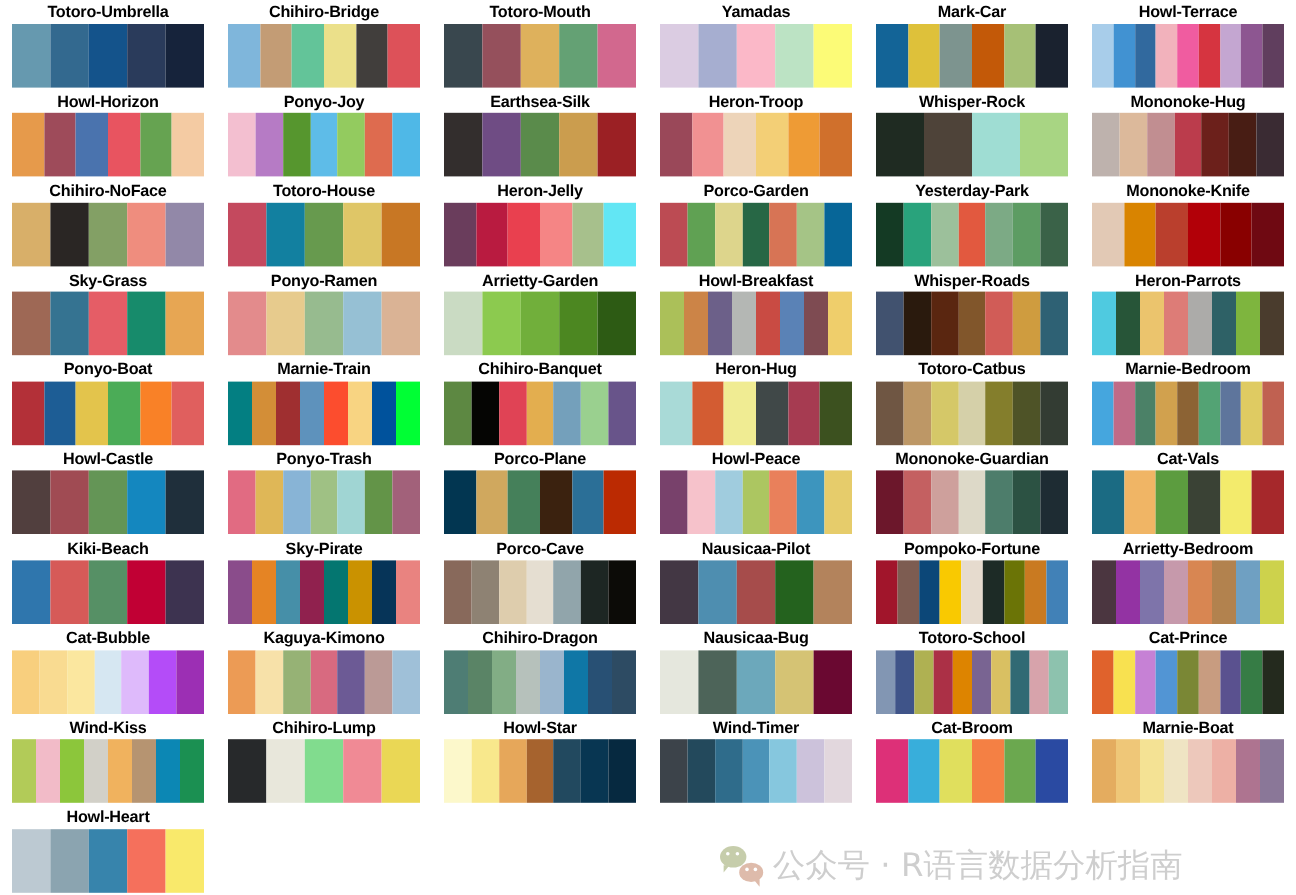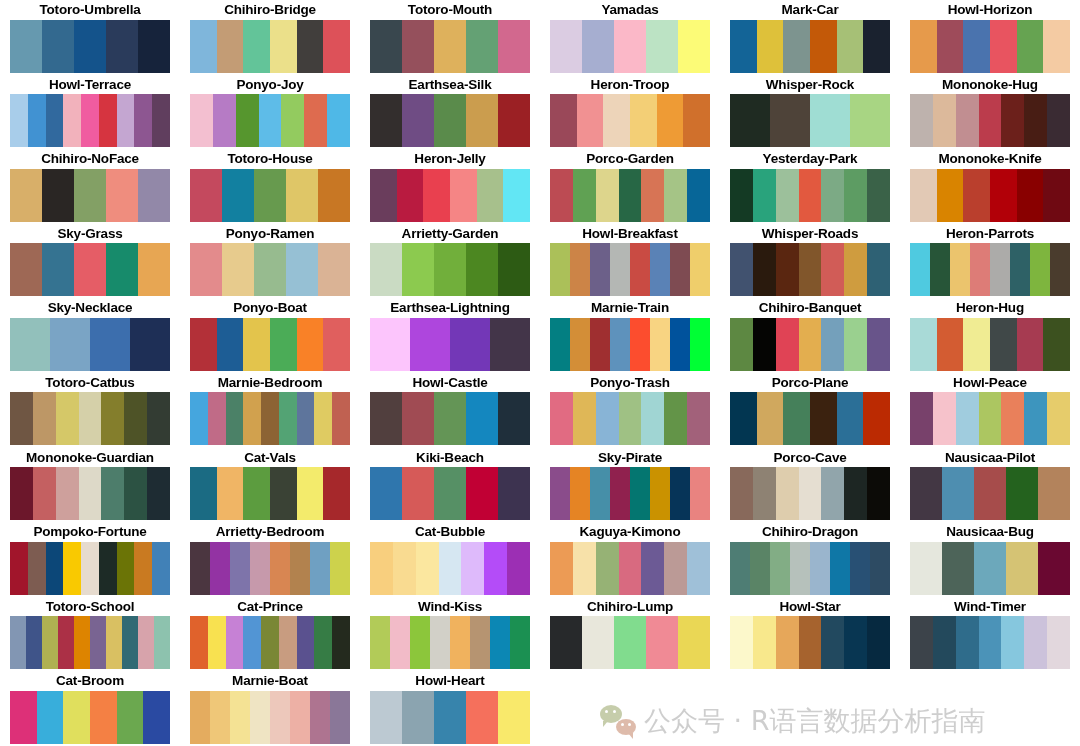--- a/index.html
+++ b/index.html
@@ -159,45 +159,45 @@
       <div class="swatches">
         <div class="swatch" style="background: rgb(19, 100, 151);"></div>
         <div class="swatch" style="background: rgb(222, 193, 58);"></div>
         <div class="swatch" style="background: rgb(125, 148, 143);"></div>
         <div class="swatch" style="background: rgb(195, 89, 8);"></div>
         <div class="swatch" style="background: rgb(166, 192, 118);"></div>
         <div class="swatch" style="background: rgb(26, 34, 47);"></div>
       </div>
     </div>
     <div class="cell">
-      <div class="cell-title">Howl-Horizon</div>
-      <div class="swatches">
-        <div class="swatch" style="background: rgb(230, 154, 75);"></div>
-        <div class="swatch" style="background: rgb(158, 75, 90);"></div>
-        <div class="swatch" style="background: rgb(74, 115, 174);"></div>
-        <div class="swatch" style="background: rgb(232, 84, 96);"></div>
-        <div class="swatch" style="background: rgb(102, 163, 81);"></div>
-        <div class="swatch" style="background: rgb(244, 203, 163);"></div>
-      </div>
-    </div>
-    <div class="cell">
       <div class="cell-title">Howl-Terrace</div>
       <div class="swatches">
         <div class="swatch" style="background: rgb(168, 205, 234);"></div>
         <div class="swatch" style="background: rgb(65, 146, 210);"></div>
         <div class="swatch" style="background: rgb(49, 105, 158);"></div>
         <div class="swatch" style="background: rgb(242, 178, 188);"></div>
         <div class="swatch" style="background: rgb(240, 92, 160);"></div>
         <div class="swatch" style="background: rgb(214, 52, 64);"></div>
         <div class="swatch" style="background: rgb(196, 166, 209);"></div>
         <div class="swatch" style="background: rgb(141, 86, 145);"></div>
         <div class="swatch" style="background: rgb(96, 62, 94);"></div>
       </div>
     </div>
     <div class="cell">
+      <div class="cell-title">Howl-Horizon</div>
+      <div class="swatches">
+        <div class="swatch" style="background: rgb(230, 154, 75);"></div>
+        <div class="swatch" style="background: rgb(158, 75, 90);"></div>
+        <div class="swatch" style="background: rgb(74, 115, 174);"></div>
+        <div class="swatch" style="background: rgb(232, 84, 96);"></div>
+        <div class="swatch" style="background: rgb(102, 163, 81);"></div>
+        <div class="swatch" style="background: rgb(244, 203, 163);"></div>
+      </div>
+    </div>
+    <div class="cell">
       <div class="cell-title">Ponyo-Joy</div>
       <div class="swatches">
         <div class="swatch" style="background: rgb(243, 191, 208);"></div>
         <div class="swatch" style="background: rgb(182, 123, 197);"></div>
         <div class="swatch" style="background: rgb(86, 150, 46);"></div>
         <div class="swatch" style="background: rgb(94, 188, 232);"></div>
         <div class="swatch" style="background: rgb(147, 203, 95);"></div>
         <div class="swatch" style="background: rgb(222, 107, 79);"></div>
         <div class="swatch" style="background: rgb(79, 184, 231);"></div>
       </div>
@@ -372,46 +372,28 @@
         <div class="swatch" style="background: rgb(39, 85, 56);"></div>
         <div class="swatch" style="background: rgb(235, 196, 109);"></div>
         <div class="swatch" style="background: rgb(221, 124, 119);"></div>
         <div class="swatch" style="background: rgb(172, 171, 169);"></div>
         <div class="swatch" style="background: rgb(46, 97, 102);"></div>
         <div class="swatch" style="background: rgb(126, 181, 62);"></div>
         <div class="swatch" style="background: rgb(74, 60, 45);"></div>
       </div>
     </div>
     <div class="cell">
-      <div class="cell-title">Sky-Necklace</div>
-      <div class="swatches">
-        <div class="swatch" style="background: rgb(146, 192, 187);"></div>
-        <div class="swatch" style="background: rgb(122, 164, 197);"></div>
-        <div class="swatch" style="background: rgb(60, 110, 173);"></div>
-        <div class="swatch" style="background: rgb(30, 47, 86);"></div>
-      </div>
-    </div>
-    <div class="cell">
       <div class="cell-title">Ponyo-Boat</div>
       <div class="swatches">
         <div class="swatch" style="background: rgb(179, 48, 56);"></div>
         <div class="swatch" style="background: rgb(29, 93, 149);"></div>
         <div class="swatch" style="background: rgb(227, 196, 76);"></div>
         <div class="swatch" style="background: rgb(75, 172, 87);"></div>
         <div class="swatch" style="background: rgb(249, 129, 39);"></div>
         <div class="swatch" style="background: rgb(224, 95, 94);"></div>
-      </div>
-    </div>
-    <div class="cell">
-      <div class="cell-title">Earthsea-Lightning</div>
-      <div class="swatches">
-        <div class="swatch" style="background: rgb(252, 197, 252);"></div>
-        <div class="swatch" style="background: rgb(174, 70, 221);"></div>
-        <div class="swatch" style="background: rgb(115, 55, 183);"></div>
-        <div class="swatch" style="background: rgb(67, 53, 73);"></div>
       </div>
     </div>
     <div class="cell">
       <div class="cell-title">Marnie-Train</div>
       <div class="swatches">
         <div class="swatch" style="background: rgb(3, 127, 130);"></div>
         <div class="swatch" style="background: rgb(211, 142, 55);"></div>
         <div class="swatch" style="background: rgb(159, 47, 48);"></div>
         <div class="swatch" style="background: rgb(94, 146, 188);"></div>
         <div class="swatch" style="background: rgb(252, 77, 46);"></div>

